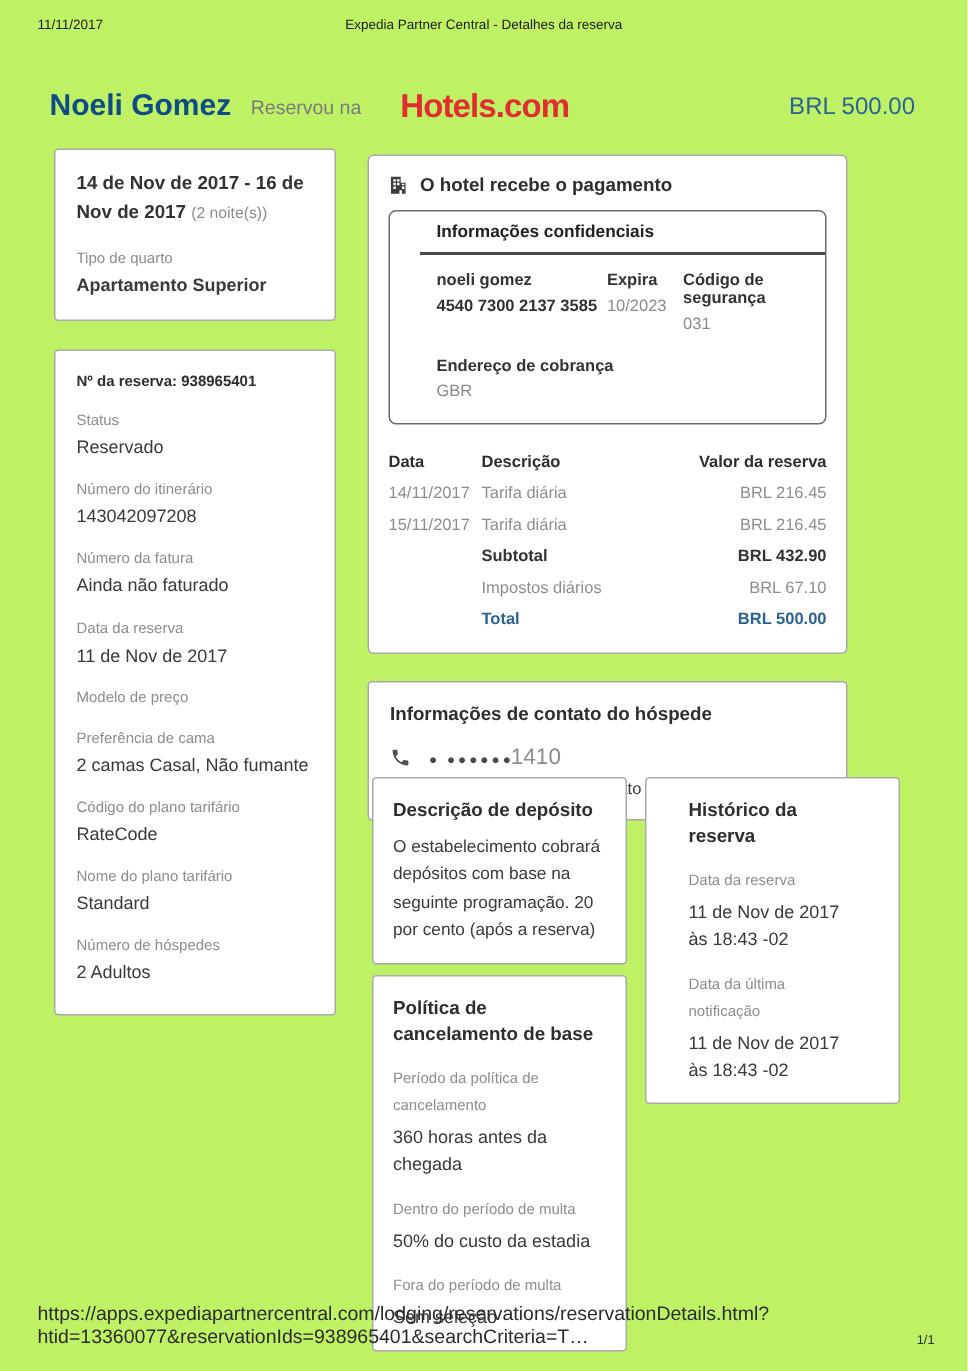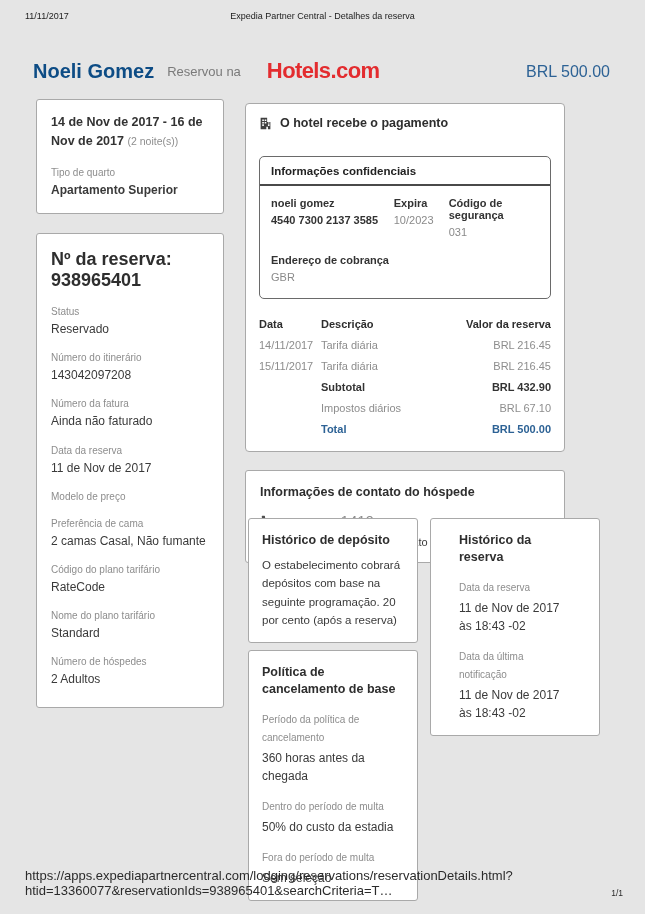--- a/index.html
+++ b/index.html
@@ -1,19 +1,19 @@
 <!DOCTYPE html>
 <html><head>
 <meta charset="utf-8">
 <style>
   * { margin:0; padding:0; box-sizing:border-box; }
   html,body { background:#fff; }
   .page {
     position:relative; width:645px; height:914px; margin:0 auto;
-    background:#e5e5e5; font-family:"Liberation Sans", sans-serif; overflow:hidden;
+    background:#bef264; font-family:"Liberation Sans", sans-serif; overflow:hidden;
   }
   
   .print-date { position:absolute; left:25px; top:11px; font-size:9px; color:#1c1c1c; }
   .print-title { position:absolute; left:0; right:0; top:11px; text-align:center; font-size:9px; color:#1c1c1c; }
   .footer-url { position:absolute; left:25px; bottom:16px; font-size:13px; color:#2b2b2b; }
   .footer-page { position:absolute; right:22px; bottom:16px; font-size:8.5px; color:#2b2b2b; }
 
   
   .page-header { position:absolute; left:33px; right:35px; top:58px; height:36px; }
   .guest-name { font-size:20px; font-weight:bold; color:#0d4c85; vertical-align:middle; }
@@ -24,28 +24,28 @@
   .box { border:1px solid #a9a9a9; border-radius:3px; background:#fff; }
 
   
   .left-col { position:absolute; left:36px; top:99px; width:188px; }
   .stay-box { padding:13px 14px 15px; margin-bottom:19px; min-height:111px; }
   .date-range { font-size:12.5px; font-weight:bold; color:#333; line-height:1.55; }
   .nights { font-size:10.5px; color:#8d8d8d; font-weight:normal; white-space:nowrap; }
   .field-label { font-size:10px; color:#8d8d8d; margin-top:14px; line-height:1.3; }
   .field-value { font-size:12px; color:#3a3a3a; margin-top:3px; line-height:1.35; }
   .res-box { padding:15px 14px 20px; min-height:409px; }
-  .res-title { font-size:18px; font-weight:bold; color:#2e2e2e; }
+  .res-title { font-size:10px; font-weight:bold; color:#2e2e2e; }
 
   
   .right-col { position:absolute; left:245px; top:103px; width:320px; }
   .payment-box { border-radius:4px; padding:12px 13px 12px; margin-bottom:18px; min-height:287px; }
   .section-title { font-size:12.5px; font-weight:bold; color:#2e2e2e; }
   .payment-title-row { display:flex; align-items:center; gap:8px; }
-  .confidential { border:1px solid #6a6a6a; border-radius:5px; margin-top:26px; }
+  .confidential { border:1px solid #6a6a6a; border-radius:5px; margin-top:10px;padding-left:20px; }
   .confidential-title { font-size:11.5px; font-weight:bold; color:#222;
     padding:8px 11px 7px; border-bottom:2px solid #4a4a4a; }
   .confidential-body { padding:11px 11px 15px; font-size:11px; }
   .cc-grid { display:flex; }
   .cc-col1 { width:152px; } .cc-col2 { width:68px; }
   .cc-label { font-weight:bold; color:#333; margin-bottom:5px; }
   .cc-strong { font-weight:bold; color:#333; }
   .cc-value { color:#8a8a8a; }
   .cc-billing { margin-top:16px; }
 
@@ -203,21 +203,21 @@
         </span>
         <span>
           <span class="phone-dots">● ●●●●●●</span><span class="phone-suffix">1410</span>
         </span>
       </div>
       <div class="contact-note">Você ainda não entrou em contato com o hóspede.</div>
     </div>
   </div>
 
   <div class="box deposit-box">
-    <div class="policy-title">Histórico de depósito</div>
+    <div class="policy-title">Descrição de depósito</div>
     <div class="policy-body">O estabelecimento cobrará depósitos com base na seguinte programação. 20 por cento (após a reserva)</div>
   </div>
 
   <div class="box history-box">
     <div class="policy-title">Histórico da reserva</div>
     <div class="hist-label">Data da reserva</div>
     <div class="hist-value">11 de Nov de 2017 às 18:43 -02</div>
     <div class="hist-label">Data da última notificação</div>
     <div class="hist-value">11 de Nov de 2017 às 18:43 -02</div>
   </div>

